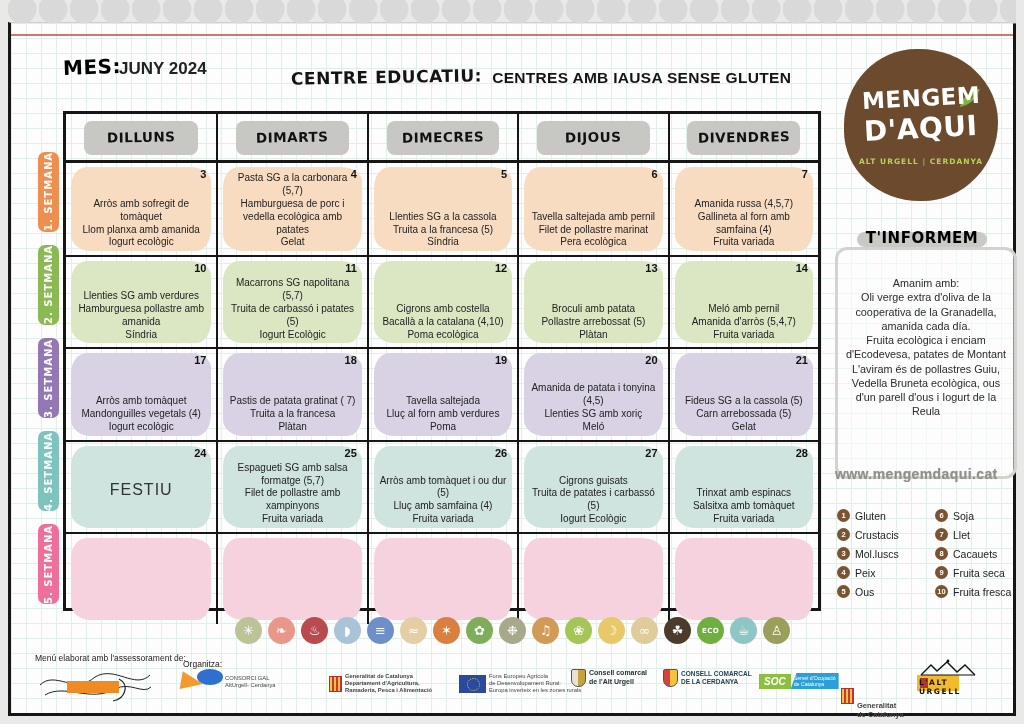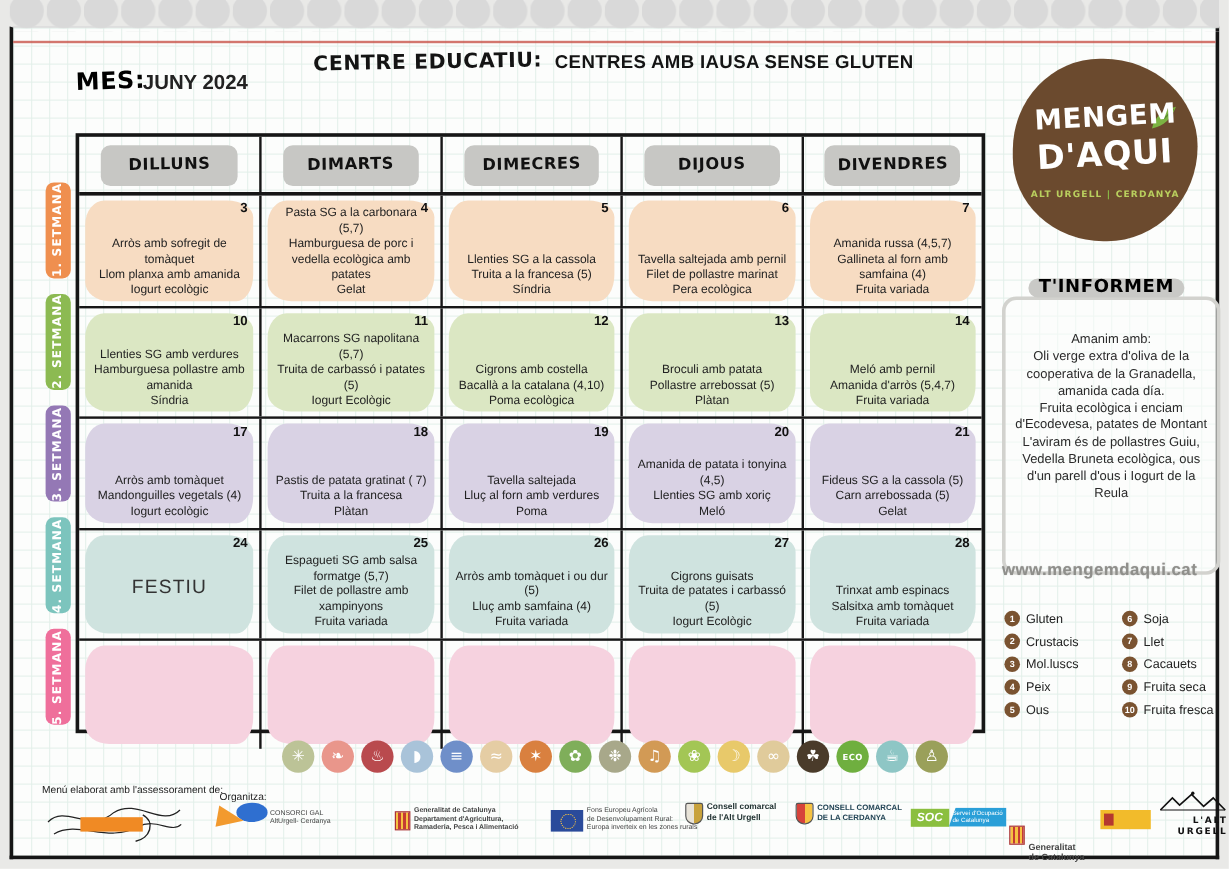--- a/index.html
+++ b/index.html
@@ -19,21 +19,21 @@
       radial-gradient(circle at 14px 11px, #d9d9d9 14px, transparent 15px),
       radial-gradient(circle at 14px 9px, #ffffff 13px, transparent 14px);
     background-size:31px 28px; background-repeat:repeat-x; }
   .redline { position:absolute; left:0; right:0; top:11px; height:2px; background:#c8544a; opacity:.8; }
 
   .marker { font-family:"DejaVu Sans", sans-serif; font-weight:bold; letter-spacing:.5px; }
 
   
   .mes-label { position:absolute; left:52px; top:32px; font-size:20px; transform:rotate(-2deg); }
   .mes-value { position:absolute; left:108px; top:36px; font-size:17px; font-weight:bold; color:#222; }
-  .center-title { position:absolute; left:250px; top:19px; width:560px; text-align:left; color:#141414; }
+  .center-title { position:absolute; left:250px; top:44px; width:560px; text-align:center; color:#141414; }
   .center-title .lbl { font-size:17px; transform:rotate(-1deg); display:inline-block; margin-right:6px; }
   .center-title .val { font-size:15.5px; font-weight:bold; font-family:"Liberation Sans",sans-serif; letter-spacing:.3px; }
 
   
   .weekcol { position:absolute; left:24px; top:122px; width:26px; height:466px; display:flex; flex-direction:column; }
   .weekcol .wslot { flex:1; display:flex; align-items:center; justify-content:center; }
   .wpill { width:21px; height:80px; border-radius:7px; display:flex; align-items:center; justify-content:center; }
   .wpill span { writing-mode:vertical-rl; transform:rotate(180deg); color:#fff; font-size:10px; font-weight:bold;
     font-family:"DejaVu Sans",sans-serif; letter-spacing:1px; white-space:nowrap; }
   .wp0{background:#ef8f4f}.wp1{background:#8cba52}.wp2{background:#9478b5}.wp3{background:#7cc4bd}.wp4{background:#ef6f9b}
@@ -551,21 +551,21 @@
     <div class="fblock row" style="left:830px; top:22px;">
       <div class="senyera"></div>
       <div class="tinytxt b" style="font-size:7.5px;margin-top:28px;">Generalitat
 de Catalunya</div>
     </div>
     <div class="fblock" style="left:906px; top:24px;">
       <div class="esbox">
           <div class="emb"></div>
         </div>
     </div>
-    <div class="fblock" style="left:952px; top:8px; width:60px; text-align:right;">
+    <div class="fblock" style="left:908px; top:8px; width:60px; text-align:left;">
       <svg width="58" height="18" viewBox="0 0 58 18">
         <path d="M2 16 L12 6 L18 12 L28 3 L38 13 L46 6 L56 16" stroke="#111" stroke-width="1.4" fill="none"></path>
         <path d="M2 16 L56 16" stroke="#111" stroke-width="1"></path>
         <circle cx="29" cy="2" r="1.4" fill="#111"></circle>
       </svg>
       <div class="mountains">L'ALT URGELL</div>
     </div>
   </div>
 </div>
 

